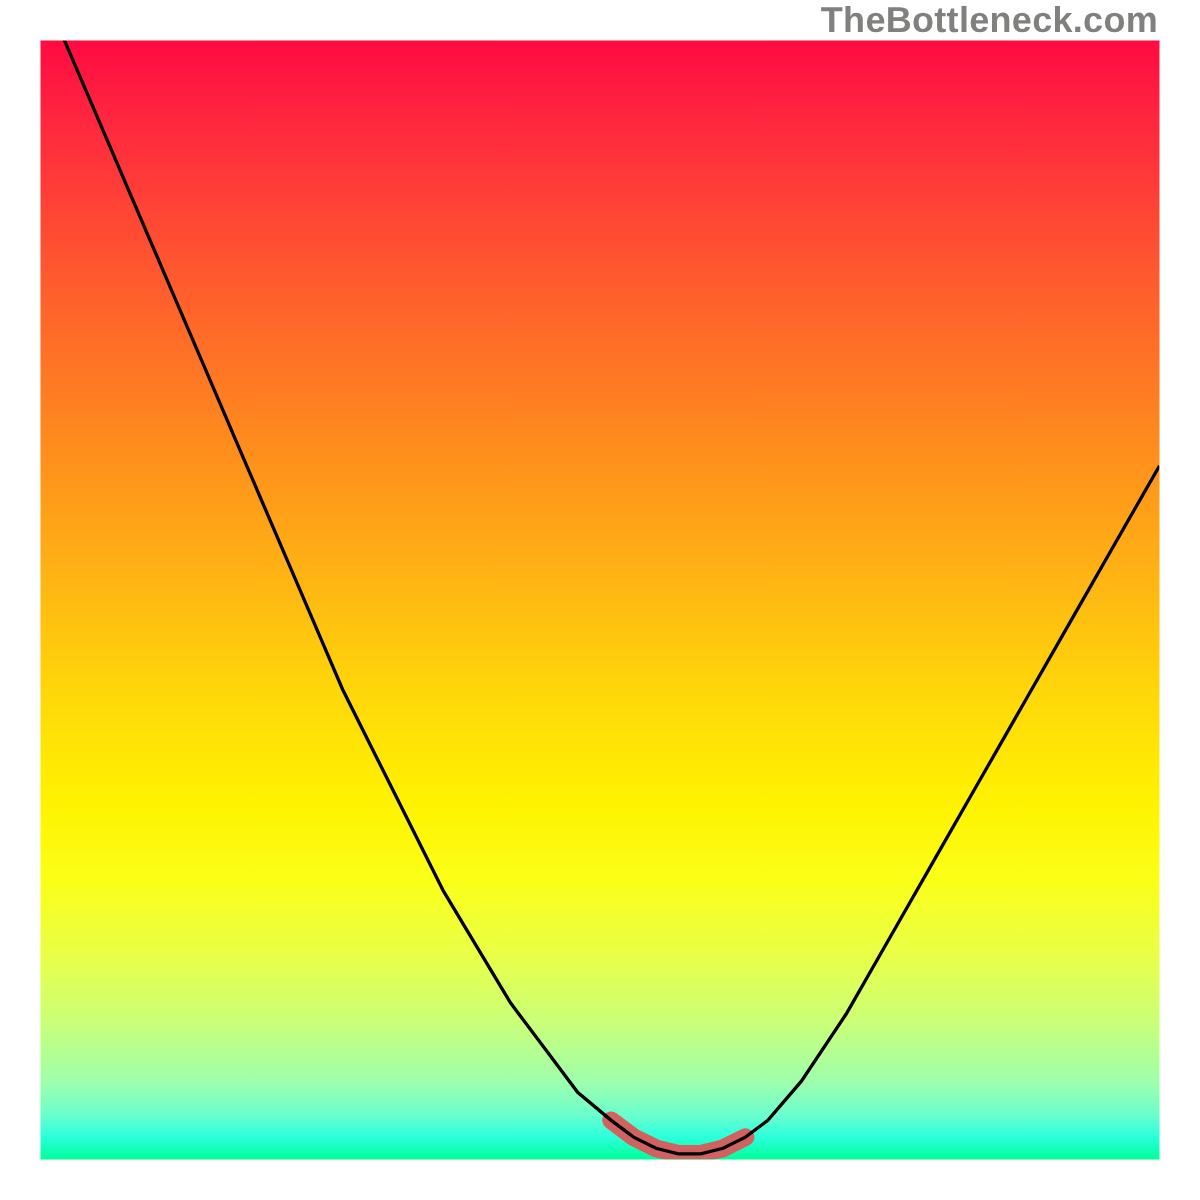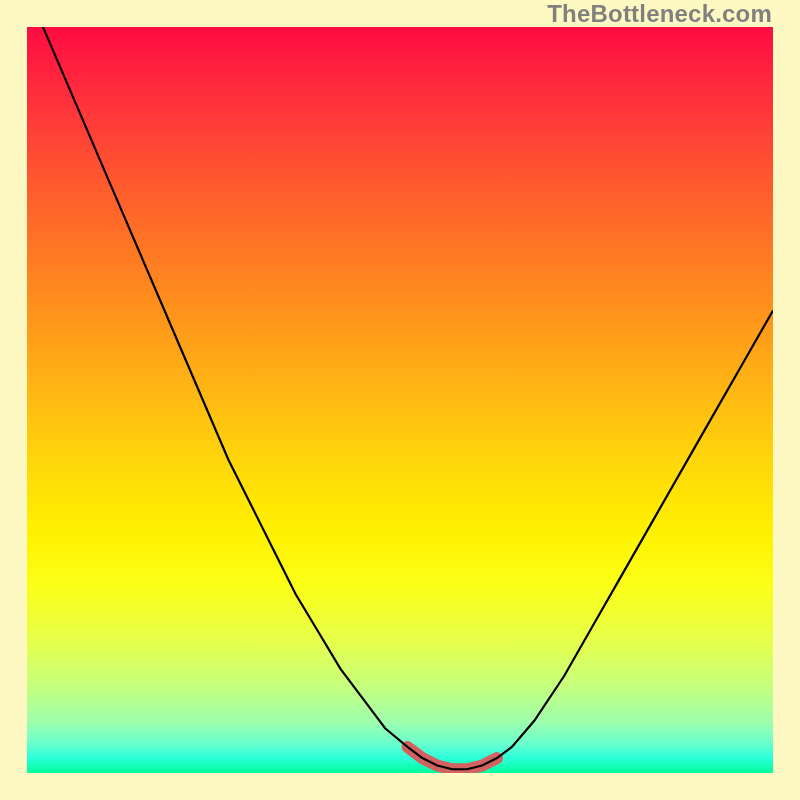--- a/index.html
+++ b/index.html
@@ -1,21 +1,21 @@
 <!DOCTYPE html>
 <html><head>
 <meta charset="utf-8">
 <style>
   * { margin: 0; padding: 0; box-sizing: border-box; }
   html, body { width: 800px; height: 800px; overflow: hidden; background: #000; }
   .frame {
     position: relative;
     width: 800px;
     height: 800px;
-    background: #fef9c3;
+    background: #ffffff;
     text-align: center;
   }
   .plot {
     position: absolute;
     left: 27px;
     top: 27px;
     width: 746px;
     height: 746px;
     
     background: linear-gradient(to bottom,

